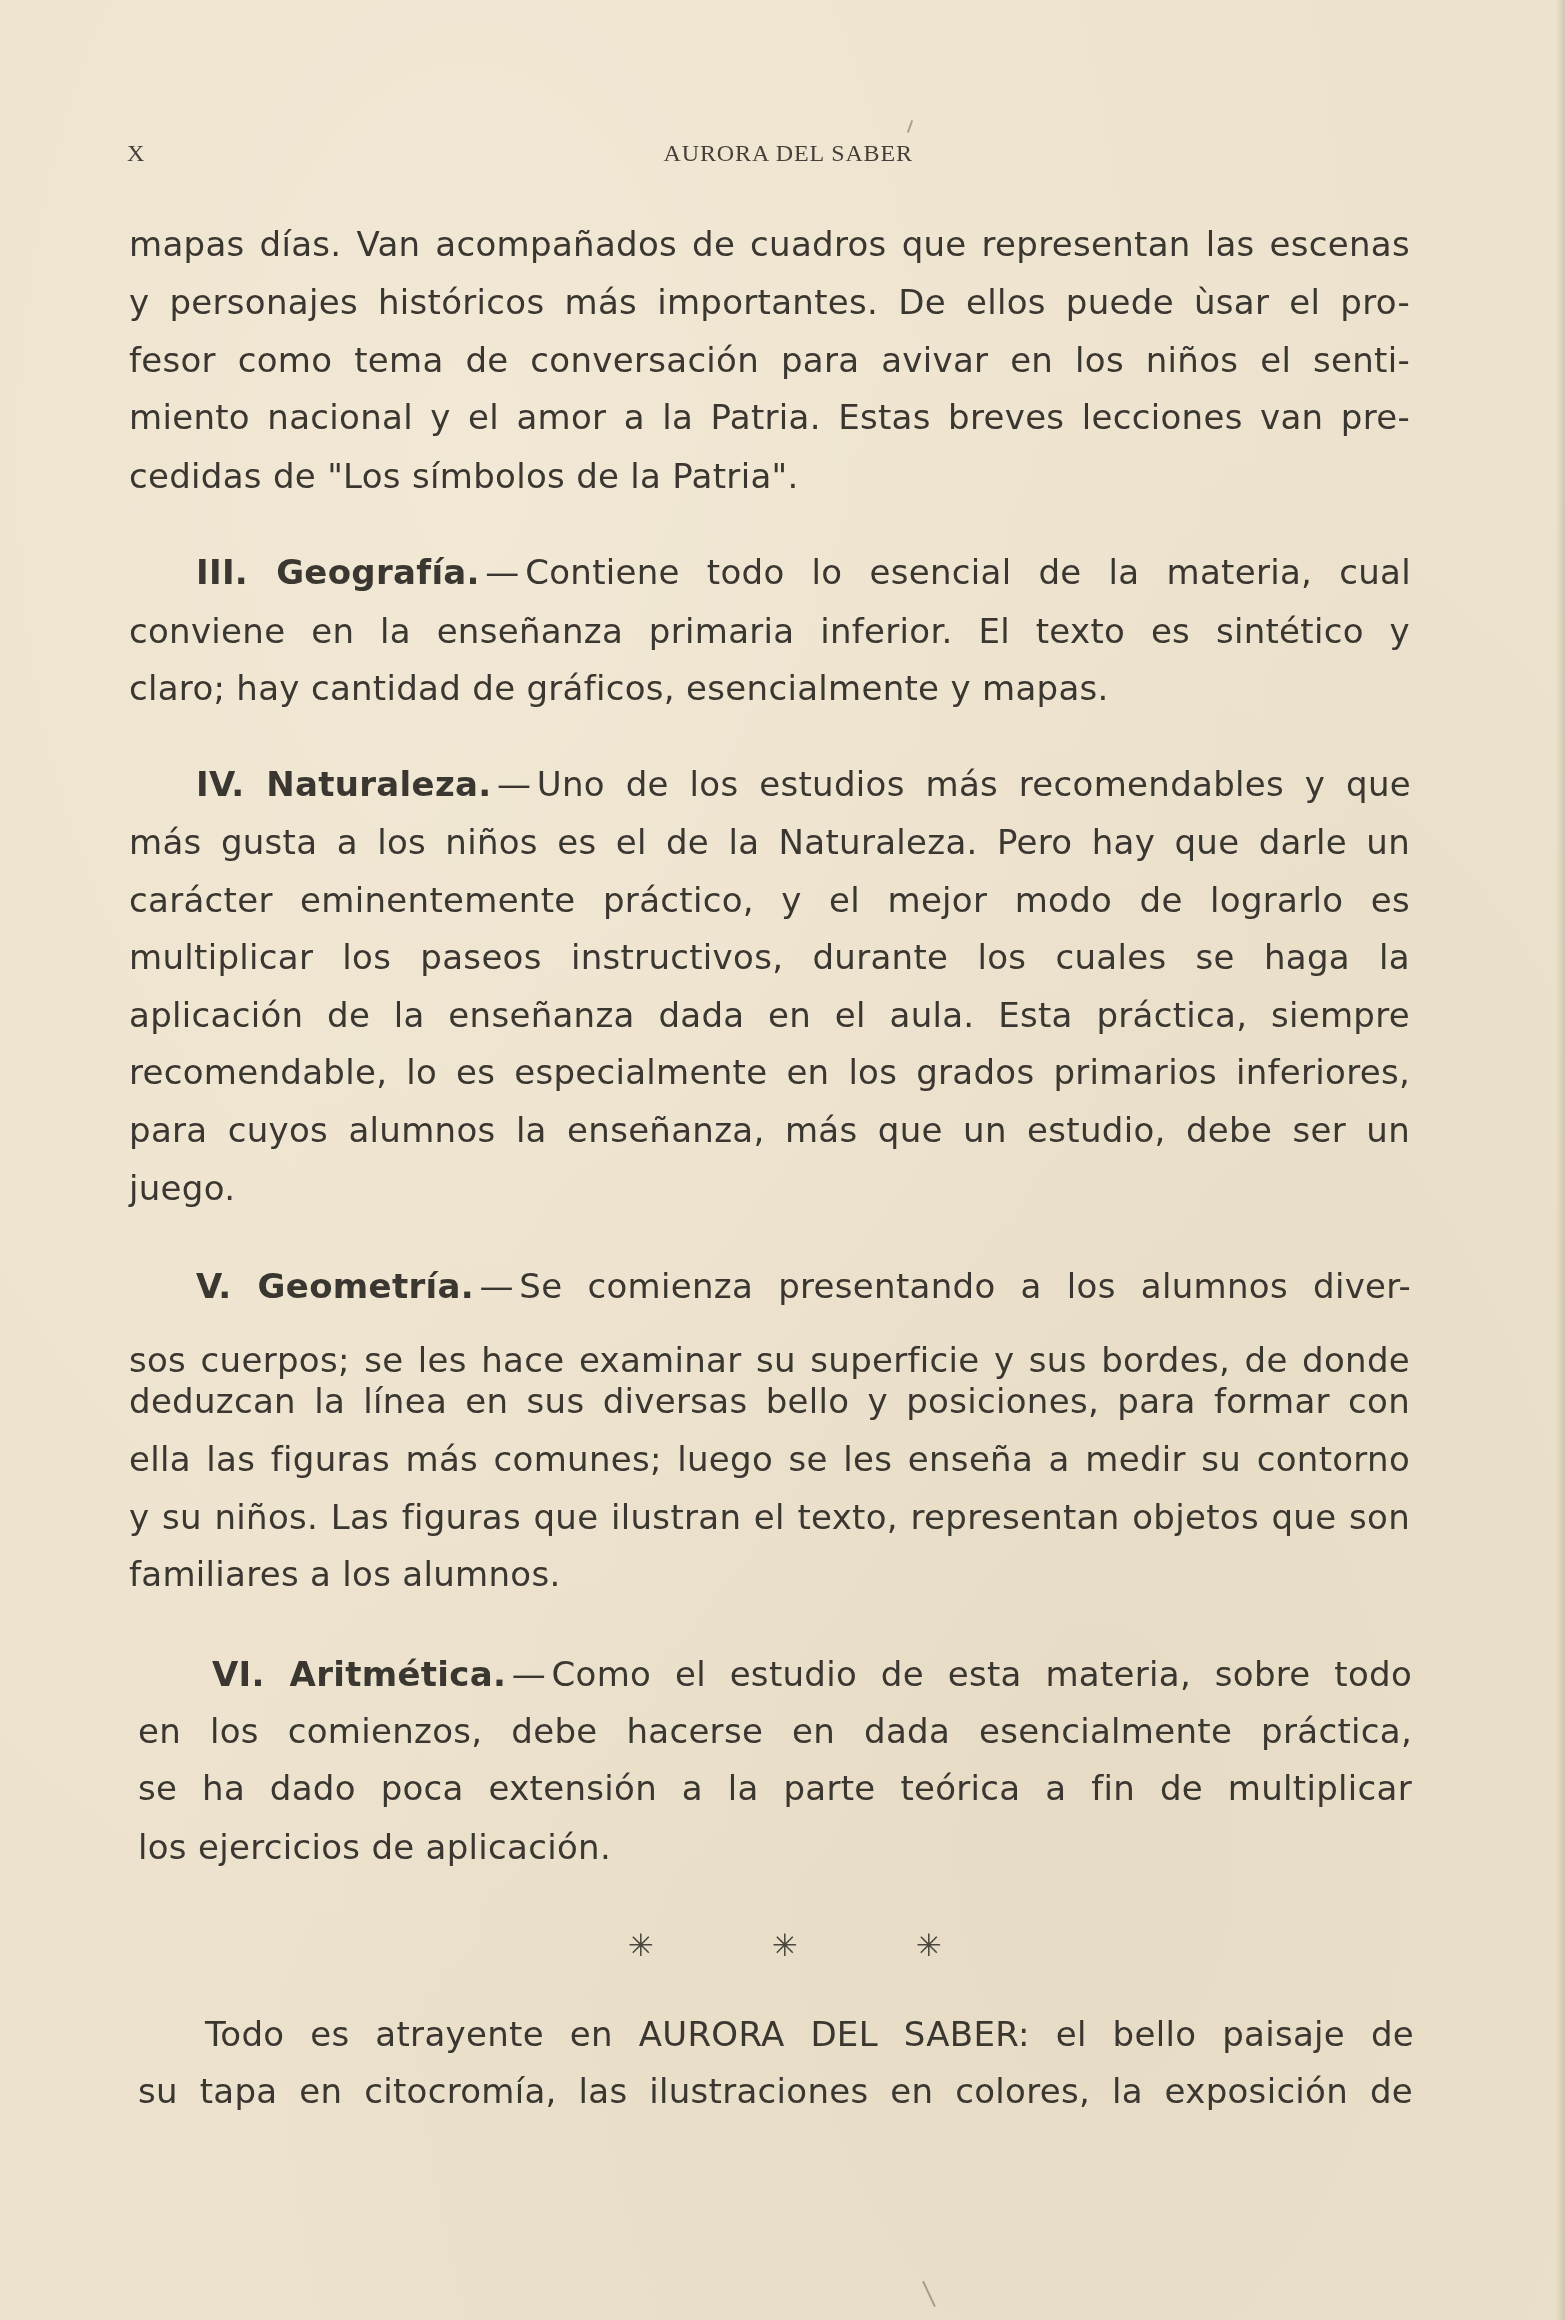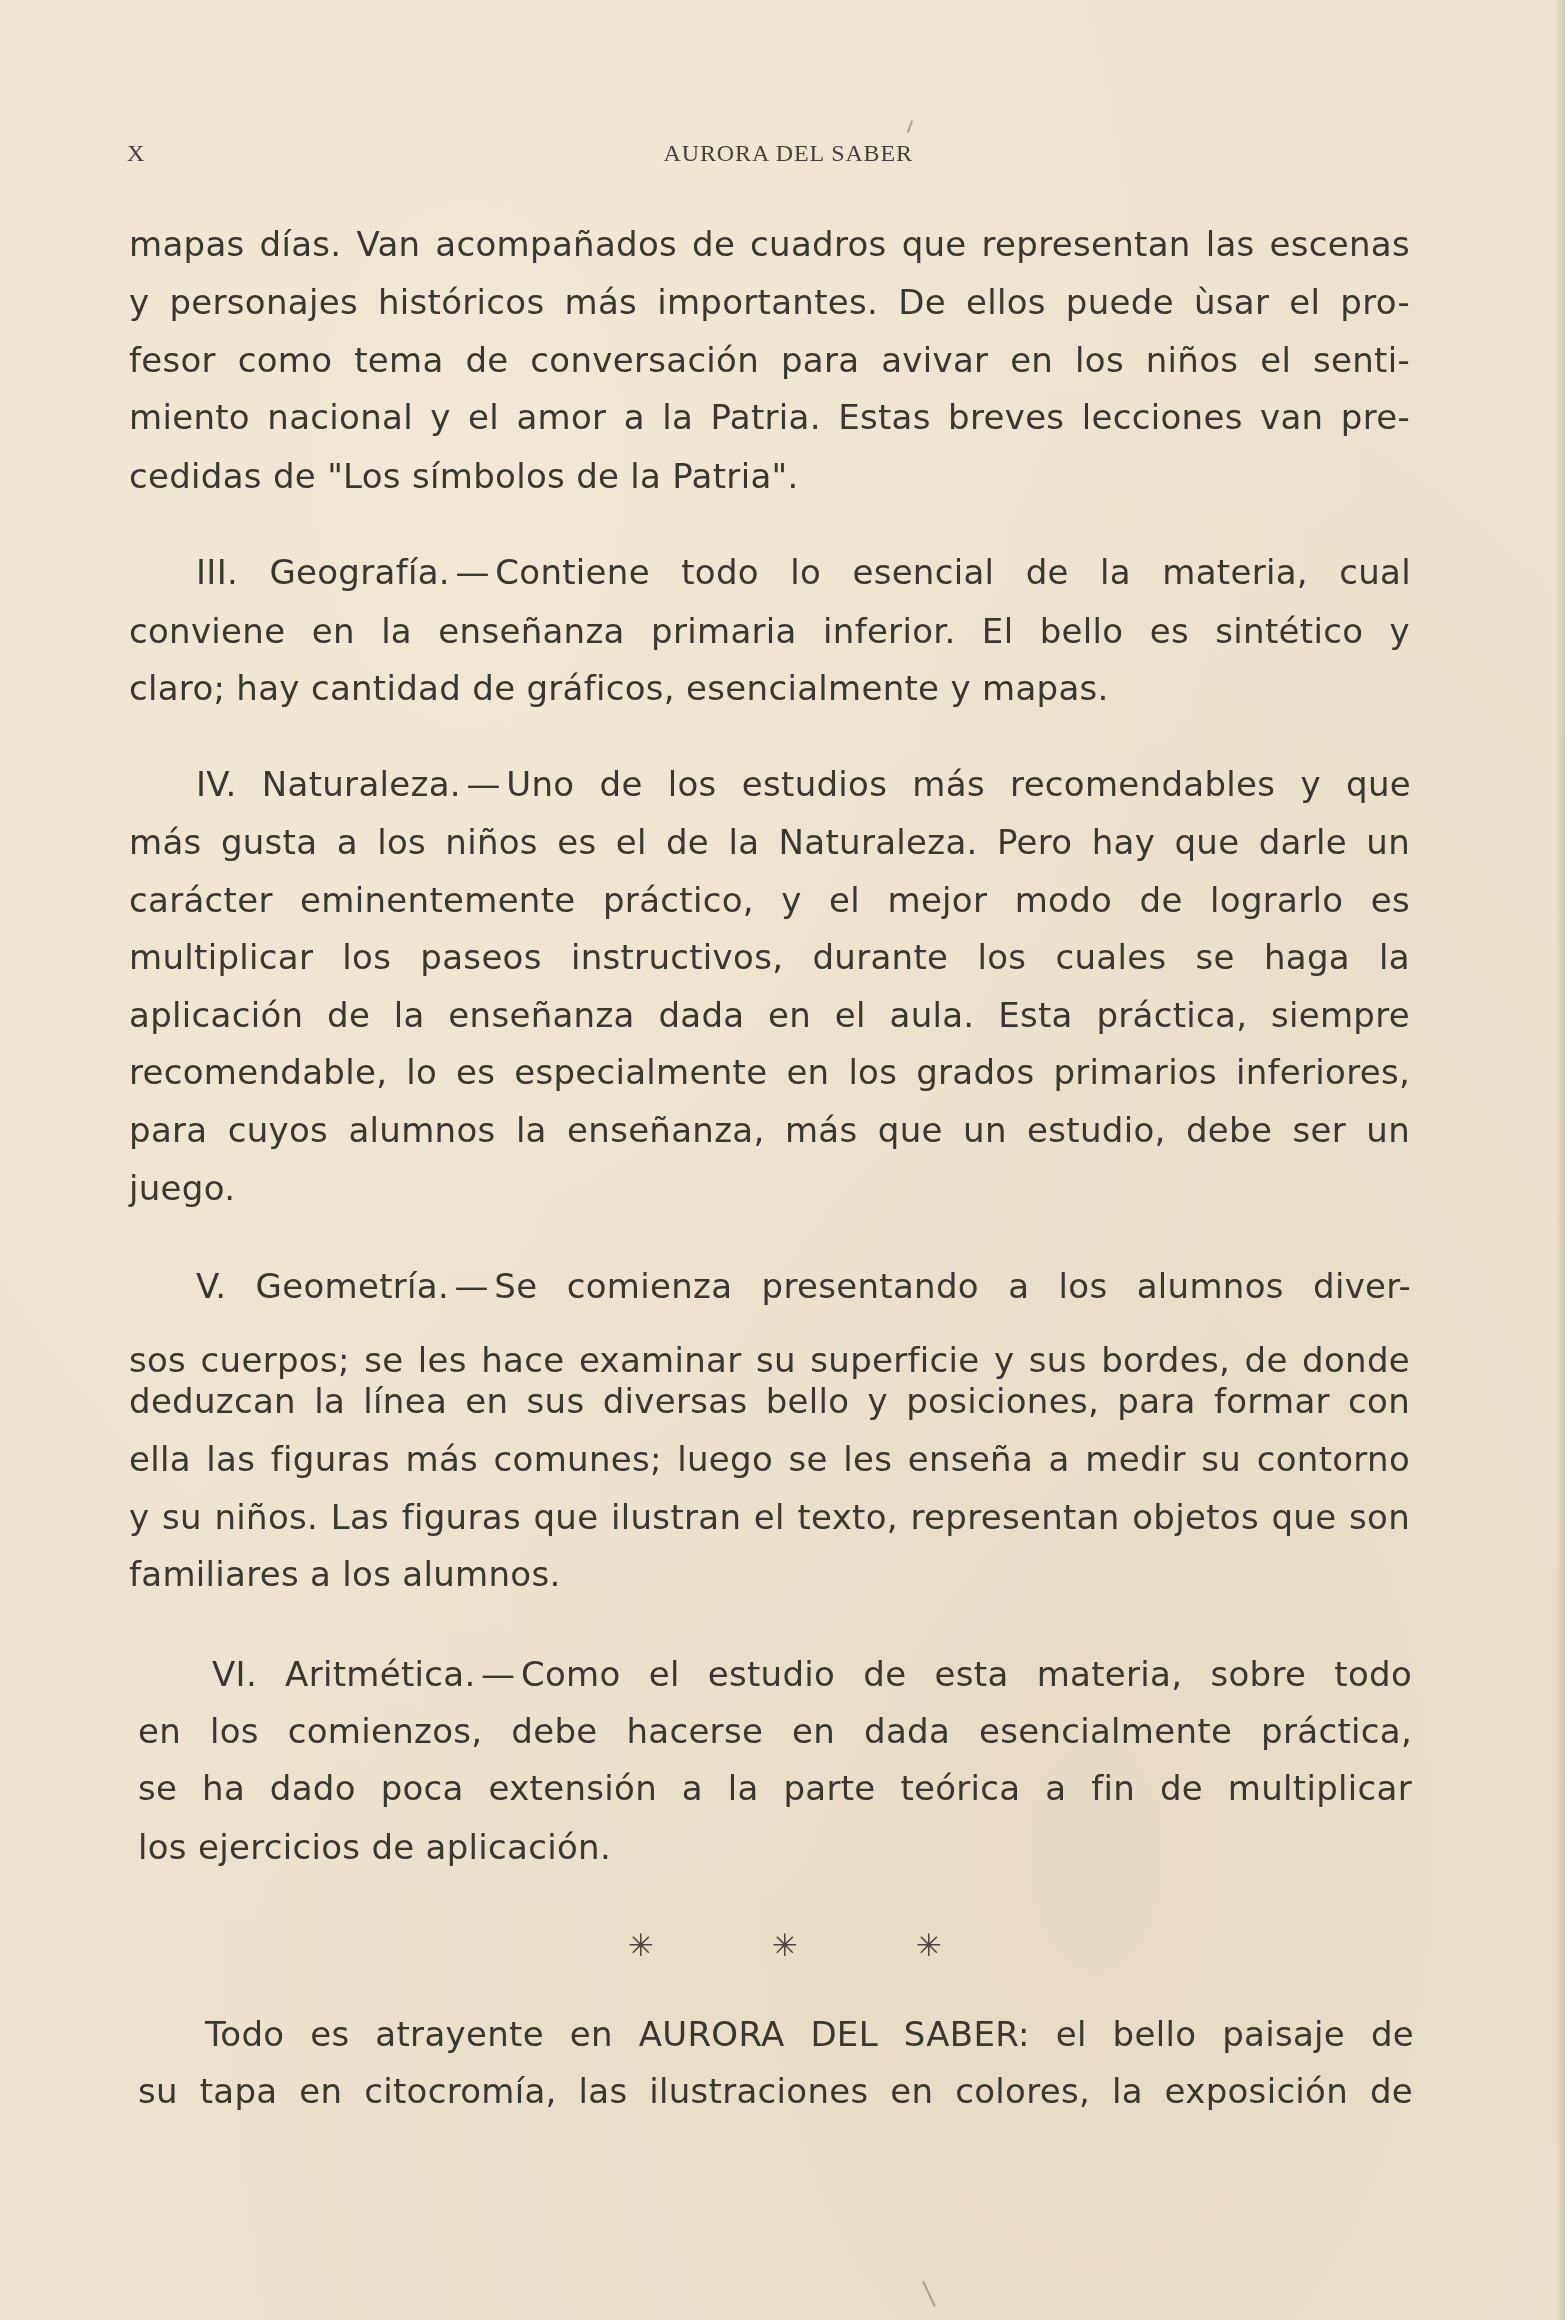--- a/index.html
+++ b/index.html
@@ -33,21 +33,21 @@
     font-size: 34px; line-height: 44px; height: 44px;
     white-space: nowrap;
     text-align: justify; text-align-last: justify;
     font-family: "DejaVu Sans", sans-serif;
     font-weight: normal;
     letter-spacing: 0.3px;
     transform-origin: left center;
   }
   .line.last { text-align-last: left; }
   .line.indent { left: 196px; width: 1215px; }
-  .heading { font-weight: normal; font-family: "DejaVu Sans", sans-serif; }
+  .heading { font-weight: bold; font-family: "DejaVu Sans", sans-serif; }
   .dash { margin: 0 5.5px; }
   .stars {
     position: absolute; top: 1922px; left: 628px; width: 314px; height: 46px;
     display: flex; justify-content: space-between; align-items: center;
     font-size: 31px; color: #4a463e;
   }
   .smudge {
     position: absolute; width: 1.8px; background: rgba(90,80,65,0.45);
   }
 </style>
@@ -67,21 +67,21 @@
     <div class="line" style="top:280px">y personajes históricos más importantes. De ellos puede ùsar el pro-</div>
     <div class="line" style="top:338px">fesor como tema de conversación para avivar en los niños el senti-</div>
     <div class="line" style="top:395px">miento nacional y el amor a la Patria. Estas breves lecciones van pre-</div>
     <div class="line last" style="top:454px">cedidas de "Los símbolos de la Patria".</div>
   </div>
 
   <div>
     <div class="line indent" style="top:550px">
       <span class="heading">III. Geografía.</span><span class="dash">—</span><span>Contiene todo lo esencial de la materia, cual</span>
     </div>
-    <div class="line" style="top:609px">conviene en la enseñanza primaria inferior. El bello es sintético y</div>
+    <div class="line" style="top:609px">conviene en la enseñanza primaria inferior. El texto es sintético y</div>
     <div class="line last" style="top:666px">claro; hay cantidad de gráficos, esencialmente y mapas.</div>
   </div>
 
   <div>
     <div class="line indent" style="top:762px">
       <span class="heading">IV. Naturaleza.</span><span class="dash">—</span><span>Uno de los estudios más recomendables y que</span>
     </div>
     <div class="line" style="top:820px">más gusta a los niños es el de la Naturaleza. Pero hay que darle un</div>
     <div class="line" style="top:878px">carácter eminentemente práctico, y el mejor modo de lograrlo es</div>
     <div class="line" style="top:935px">multiplicar los paseos instructivos, durante los cuales se haga la</div>

